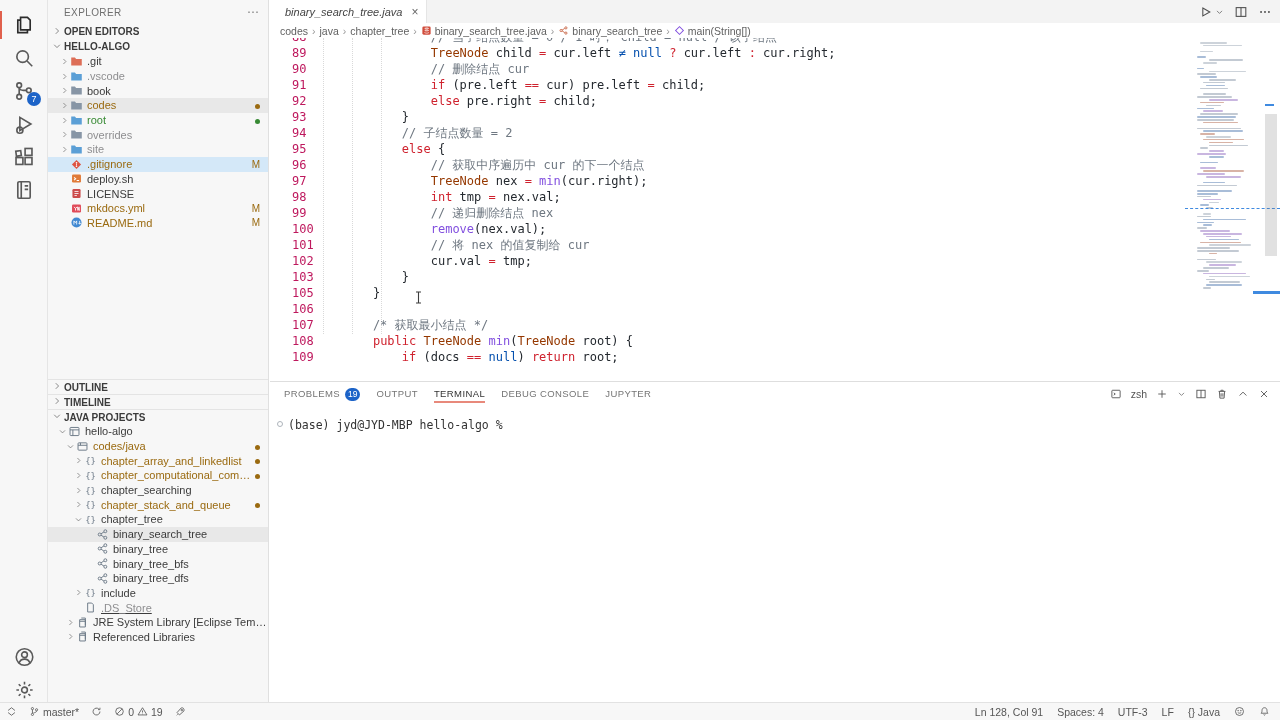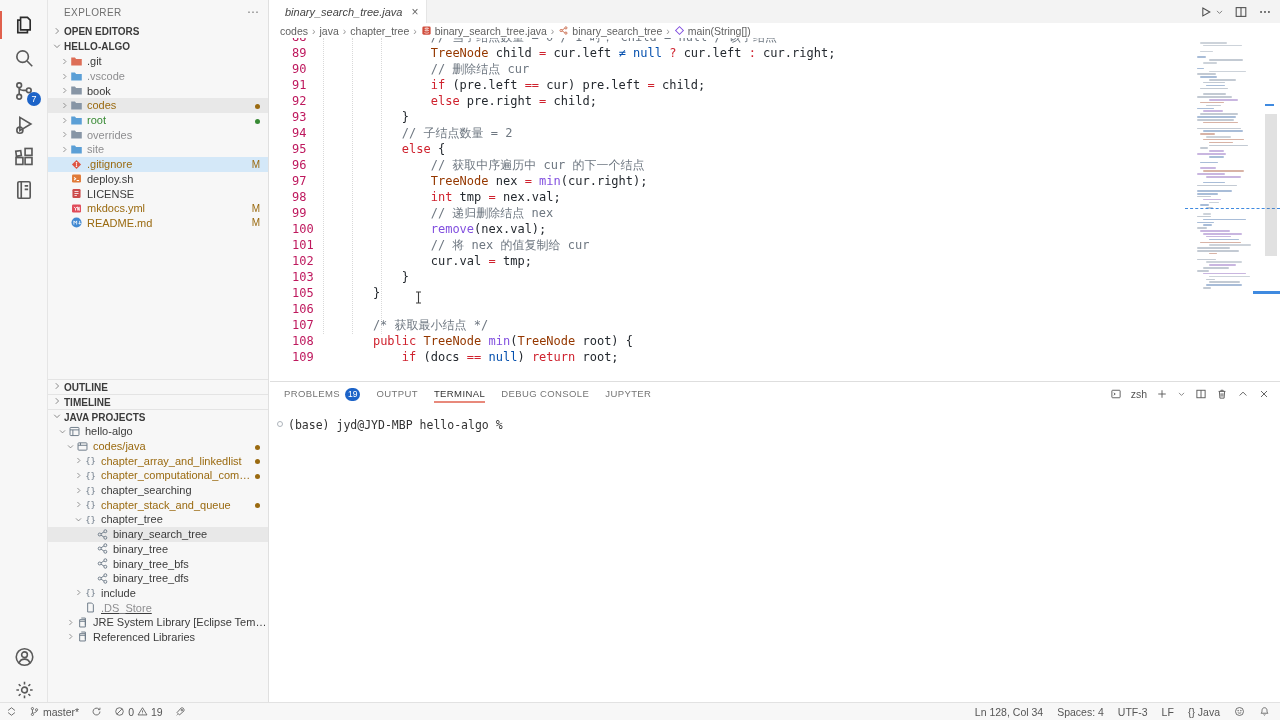--- a/index.html
+++ b/index.html
@@ -968,21 +968,21 @@
       <span class="sb-item">
         <span style="display: inline-flex; width: 11px; height: 11px; align-items: center; justify-content: center; color: rgb(86, 86, 86);">
           <svg viewBox="0 0 16 16" fill="none" stroke="currentColor" stroke-width="1.2">
             <path d="M9 2.8c2.5-.8 4.5.8 4.2 4.2L6.5 13 3 9.5zM3.8 12.2l-1.3 1.3"></path>
             <circle cx="10" cy="6" r="1.1"></circle>
           </svg>
         </span>
       </span>
       <span class="sb-right">
         <span class="sb-item">
-          <span>Ln 128, Col 34</span>
+          <span>Ln 128, Col 91</span>
         </span>
         <span class="sb-item">
           <span>Spaces: 4</span>
         </span>
         <span class="sb-item">
           <span>UTF-3</span>
         </span>
         <span class="sb-item">
           <span>LF</span>
         </span>

